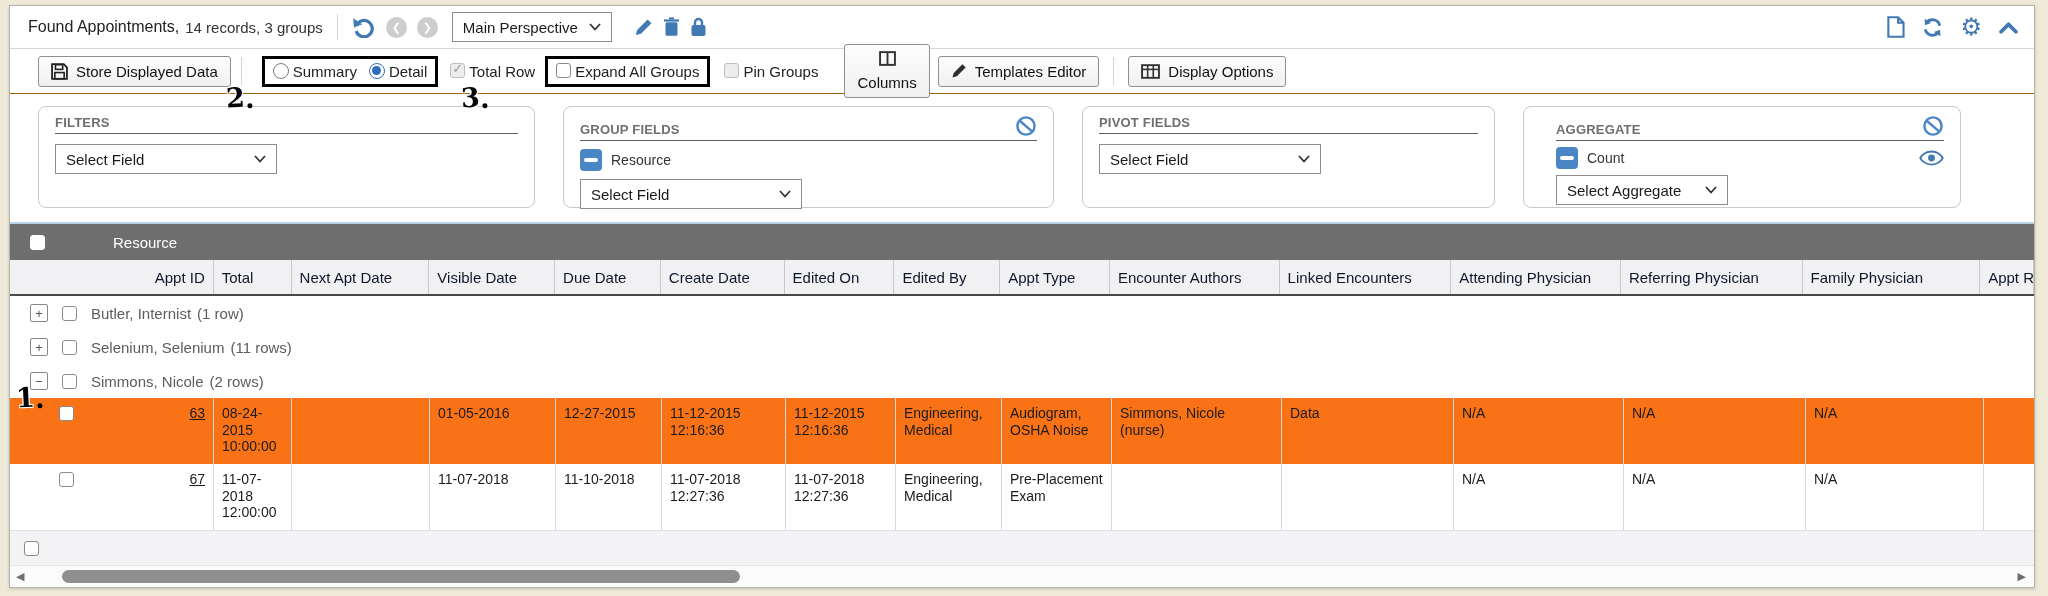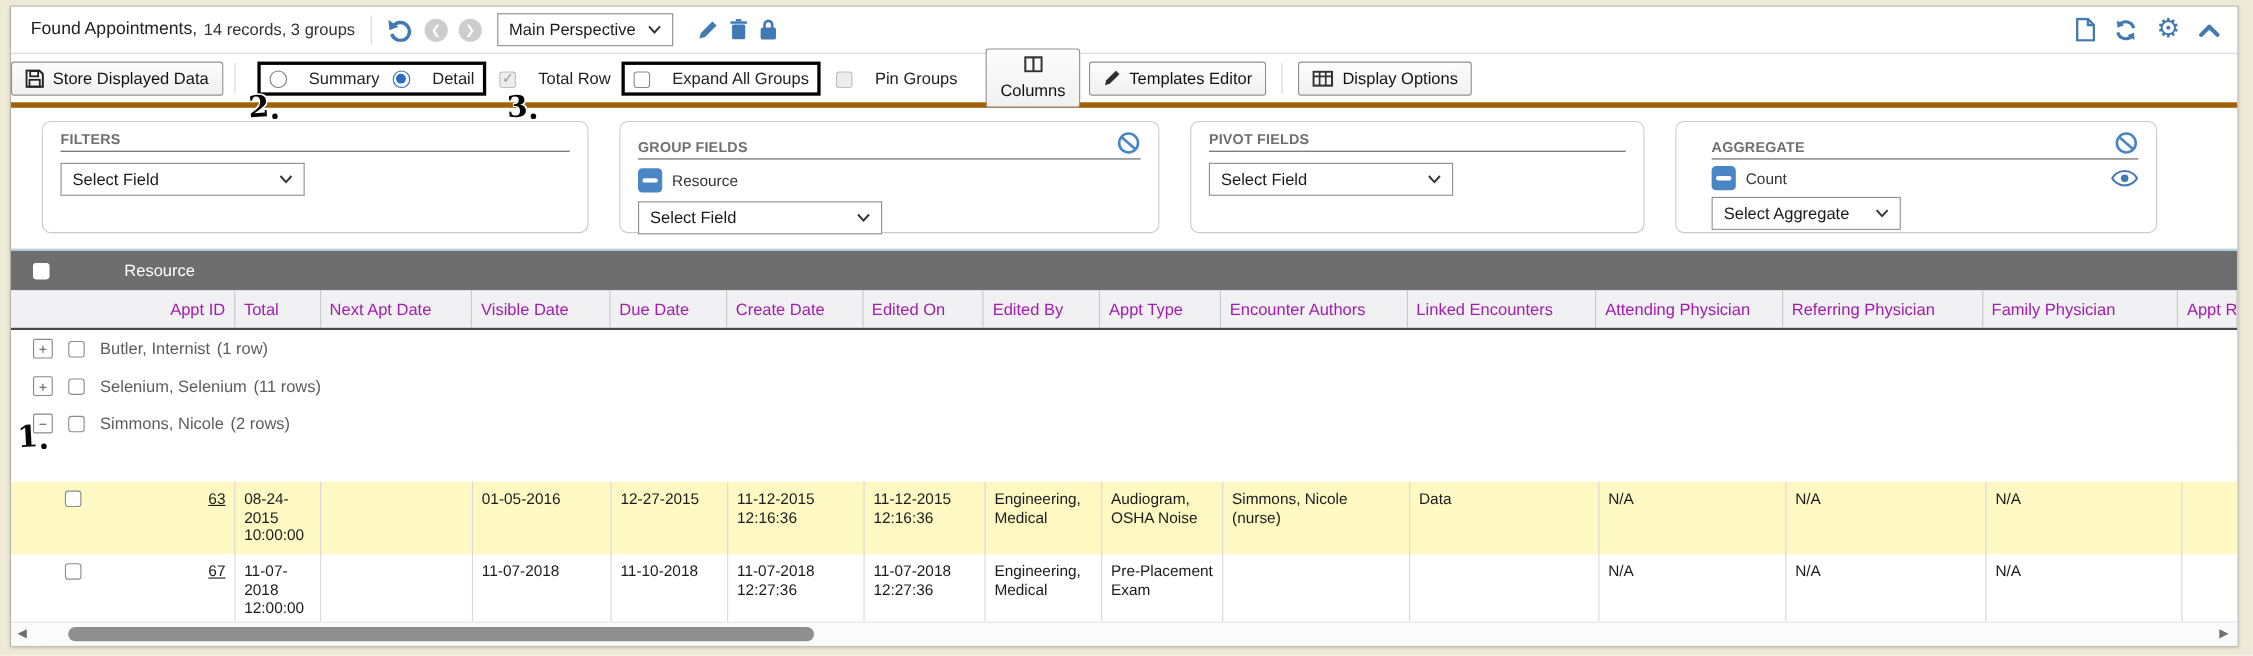--- a/index.html
+++ b/index.html
@@ -16,25 +16,25 @@
   .icnbtn{display:inline-flex;align-items:center;justify-content:center;cursor:pointer;}
   .circ{width:21px;height:21px;border-radius:50%;background:#cdcdcd;color:#fff;font-size:11px;
         display:inline-flex;align-items:center;justify-content:center;font-weight:bold;}
   .select{height:30px;border:1px solid #8d8d8d;background:#fff;display:inline-flex;align-items:center;
           justify-content:space-between;padding:0 10px;font-size:15px;color:#1a1a1a;box-sizing:border-box;}
   .psel{width:160px;margin:0 12px 0 4px;}
   .hdr-icons{display:flex;align-items:center;gap:10px;}
   .hdr-right{margin-left:auto;display:flex;align-items:center;gap:17px;}
 
   
-  .toolbar{height:44px;display:flex;align-items:center;border-bottom:5px solid #a16207;padding:0 0;}
+  .toolbar{height:44px;display:flex;align-items:center;border-bottom:1px solid #a16207;padding:0 28px;}
   .btn{display:inline-flex;align-items:center;gap:8px;border:1px solid #8f8f8f;background:linear-gradient(#fdfdfd,#f0f0f0);
        border-radius:3px;padding:6px 12px;font-size:15px;color:#111;cursor:pointer;white-space:nowrap;}
   .frame{border:3px solid #000;display:flex;align-items:center;gap:12px;padding:4px 8px;margin-left:10px;}
-  .ctl{display:flex;align-items:flex-end;gap:20px;font-size:15px;color:#222;white-space:nowrap;}
+  .ctl{display:flex;align-items:flex-start;gap:4px;font-size:15px;color:#222;white-space:nowrap;}
   .rd{width:16px;height:16px;border:1.5px solid #7d7d7d;border-radius:50%;background:#fff;box-sizing:border-box;position:relative;}
   .rd.sel{border-color:#2e6cc0;}
   .rd.sel::after{content:"";position:absolute;left:2.5px;top:2.5px;right:2.5px;bottom:2.5px;background:#2e6cc0;border-radius:50%;}
   .cb{display:inline-block;width:15px;height:15px;border:1px solid #8b8b8b;border-radius:3px;background:#fff;
       box-sizing:border-box;position:relative;flex:none;}
   .cb.dim{background:#ededed;border-color:#bdbdbd;}
   .cb .ck{position:absolute;left:1px;top:-3px;font-size:13px;color:#9a9a9a;font-weight:bold;}
   .tsep{width:1px;height:28px;background:#d6d6d6;margin:0 10px;}
 
   
@@ -50,31 +50,31 @@
   .sel-field{width:222px;margin-top:10px;text-align:center;}
   .sel-field.tight{margin-top:8px;}
   .sel-agg{width:172px;margin-top:6px;}
 
   
   .grid{position:relative;}
   .band{height:36px;background:#6e6e6e;display:flex;align-items:center;padding-left:20px;}
   .band-cb{background:#fff;border:1px solid #fff;}
   .band-label{color:#fff;font-size:15px;margin-left:68px;}
   .hrow{height:36px;background:#f1f1f4;display:flex;align-items:stretch;border-bottom:2px solid #4a4a4a;box-sizing:border-box;}
-  .hcell{font-size:15px;color:#a21caf;padding:0 8px;box-sizing:border-box;border-right:1px solid #c8c8cc;
+  .hcell{font-size:15px;color:#0f172a;padding:0 8px;box-sizing:border-box;border-right:1px solid #c8c8cc;
          display:flex;align-items:center;white-space:nowrap;overflow:hidden;cursor:pointer;}
   .hcell.r{justify-content:flex-end;}
   .grow{height:34px;display:flex;align-items:center;padding-left:20px;font-size:15px;color:#5c5c5c;background:#fff;}
   .expander{width:16px;height:16px;border:1px solid #888;border-radius:2px;display:flex;align-items:center;
             justify-content:center;font-size:13px;color:#555;background:#fff;line-height:1;cursor:pointer;flex:none;}
   .grow .cb{margin-left:14px;}
   .glabel{margin-left:14px;}
   .gcount{margin-left:6px;}
   .drow{display:flex;align-items:stretch;min-height:66px;background:#fff;}
-  .drow.alt{background:#fef9c3;margin-top:36px;}
+  .drow.alt{background:#f97316;}
   .dspacer{flex:none;}
   .ccell{flex:none;padding-top:8px;display:flex;justify-content:center;}
   .dcell{padding:7px 8px;font-size:14px;color:#1b1b1b;box-sizing:border-box;border-right:1px solid #d8d8dc;
          line-height:1.18;overflow:hidden;flex:none;}
   .dcell.r{text-align:right;}
   .idlink{color:#1b1b1b;text-decoration:underline;cursor:pointer;}
   .frow{height:34px;background:#f3f3f6;display:flex;align-items:center;padding-left:14px;border-top:1px solid #e2e2e6;}
 
   
   .hscroll{position:absolute;left:0;right:0;bottom:0;height:21px;background:#fbfbfc;border-top:1px solid #e4e4e4;}

